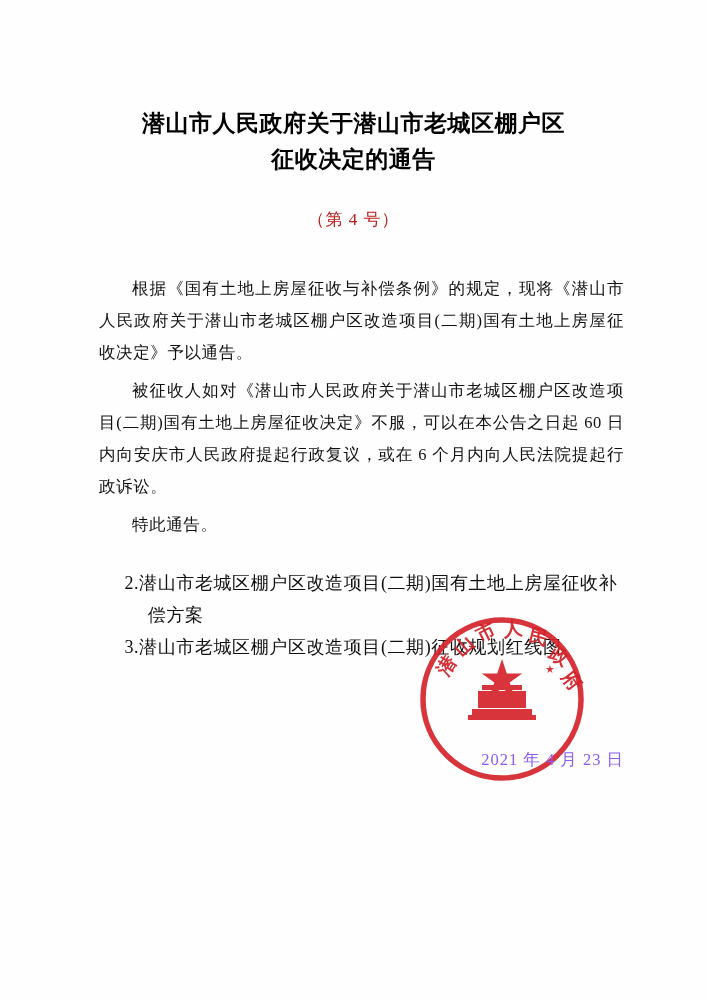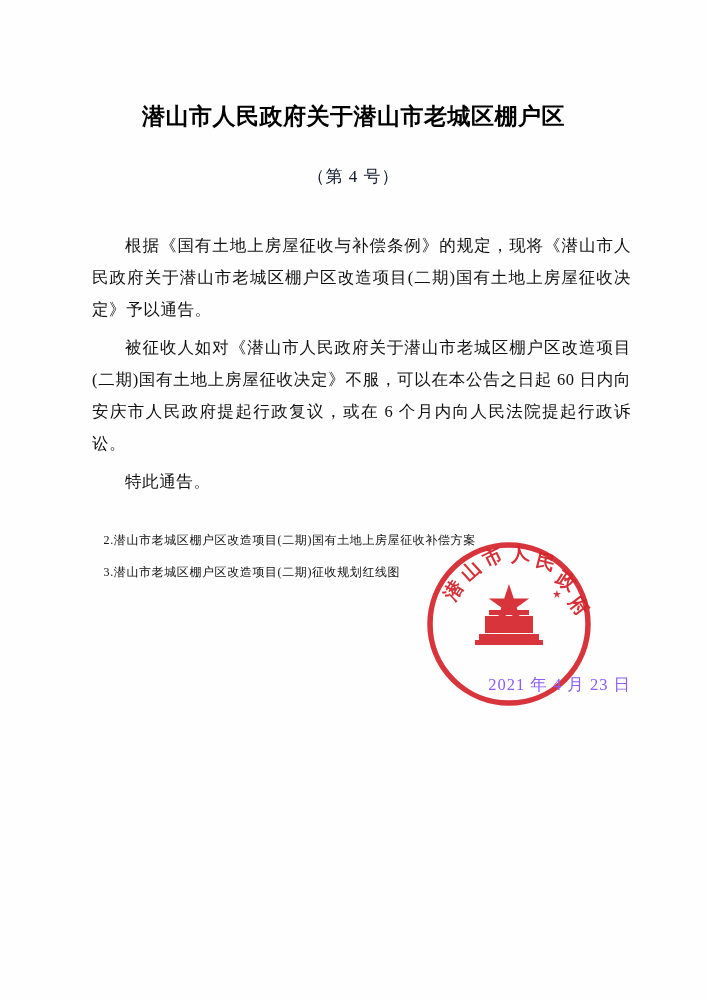--- a/index.html
+++ b/index.html
@@ -13,21 +13,21 @@
     overflow: hidden;
     font-family: "Liberation Serif", "DejaVu Serif", serif;
     color: #1a1a1a;
   }
   .page {
     position: relative;
     width: 707px;
     height: 1000px;
     background: #fefefe;
     box-sizing: border-box;
-    padding: 4px;
+    padding: 11px;
   }
   .doc-body {
     position: relative;
     padding: 95px 72px 0 72px;
     box-sizing: border-box;
   }
   .title {
     text-align: center;
     font-size: 23px;
     font-weight: bold;
@@ -38,21 +38,21 @@
     color: #000;
   }
   .title .tline {
     display: block;
   }
   .doc-number {
     text-align: center;
     font-size: 17px;
     margin-top: 30px;
     letter-spacing: 1px;
-    color: #0f172a;
+    color: #b91c1c;
   }
   .content {
     margin-top: 42px;
   }
   p.para {
     font-size: 16.5px;
     line-height: 32px;
     text-align: justify;
     text-justify: inter-ideograph;
     margin: 0 0 6px 16px;
@@ -64,21 +64,21 @@
     margin-top: 26px;
   }
   .attach-line {
     font-size: 16.5px;
     line-height: 32px;
     letter-spacing: 0.6px;
     color: #111;
     text-indent: 2em;
   }
   .attach-item {
-    font-size: 12px;
+    font-size: 18px;
     line-height: 32px;
     letter-spacing: 0.6px;
     color: #111;
     padding-left: 3.6em;
     text-indent: -1.3em;
   }
   .attach-first {
     display: inline;
   }
   .sign-area {
@@ -107,20 +107,21 @@
   }
 </style>
 </head>
 <body>
 
 <div class="page">
   <div class="doc-body">
 
     <div class="title">
       <span class="tline">潜山市人民政府关于潜山市老城区棚户区</span>
+      <span class="tline">征收决定的通告</span>
     </div>
 
     <div class="doc-number">（第 4 号）</div>
 
     <div class="content">
       <p class="para">根据《国有土地上房屋征收与补偿条例》的规定，现将《潜山市人民政府关于潜山市老城区棚户区改造项目(二期)国有土地上房屋征收决定》予以通告。</p>
       <p class="para">被征收人如对《潜山市人民政府关于潜山市老城区棚户区改造项目(二期)国有土地上房屋征收决定》不服，可以在本公告之日起 60 日内向安庆市人民政府提起行政复议，或在 6 个月内向人民法院提起行政诉讼。</p>
       <p class="para">特此通告。</p>
 
       <div class="attach-block">

